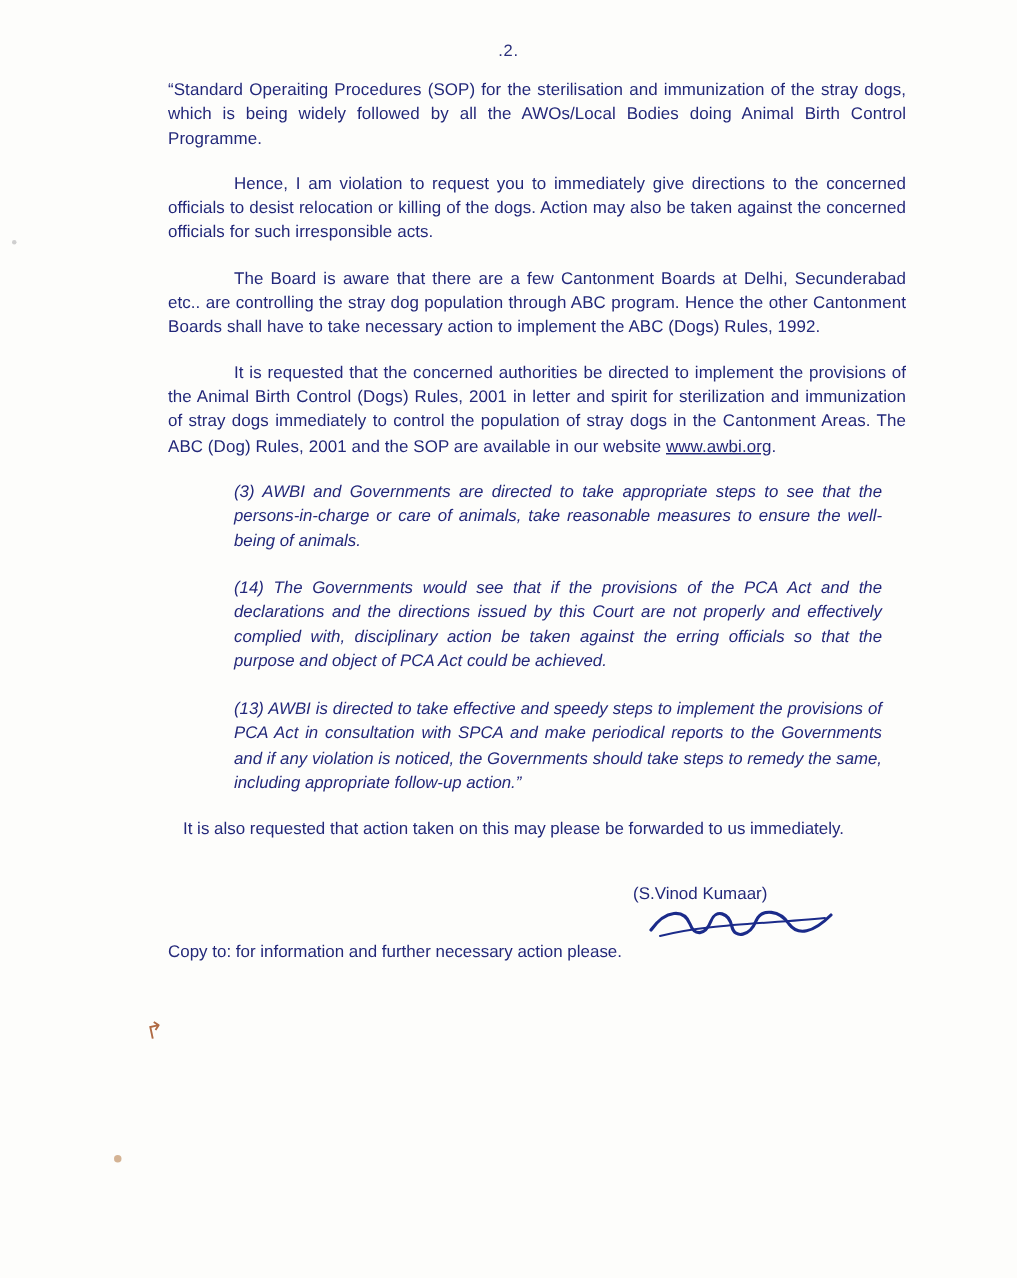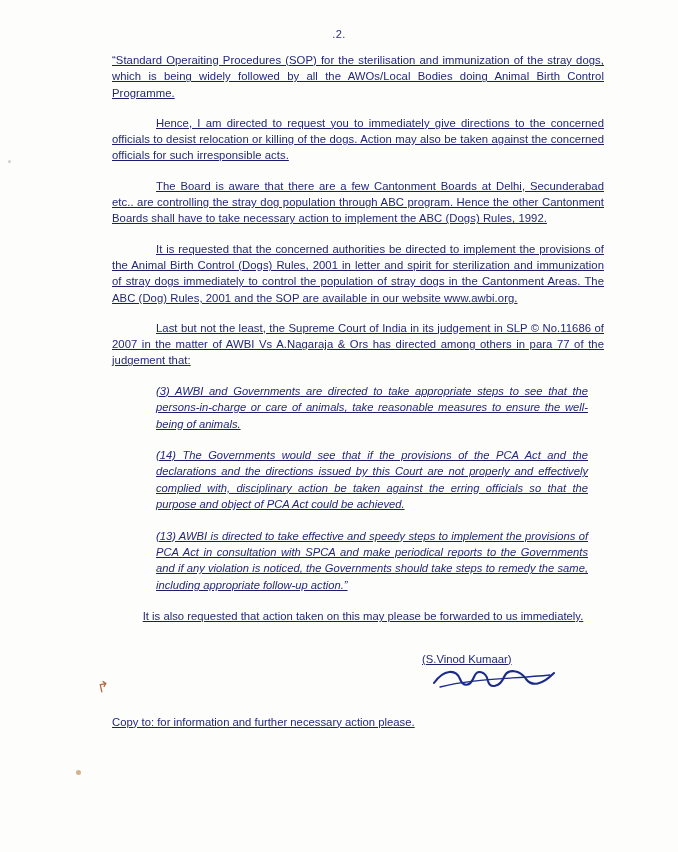--- a/index.html
+++ b/index.html
@@ -28,21 +28,20 @@
     text-align: center;
     font-size: 11px;
     color: #2a2f7a;
     letter-spacing: 0.5px;
   }
   .body-area {
     position: absolute;
     left: 112px;
     top: 52px;
     width: 492px;
-    text-decoration: underline;
   }
   p.para {
     margin: 0 0 14px 0;
     font-size: 11.3px;
     line-height: 16.3px;
     text-align: justify;
     color: #23287a;
     letter-spacing: 0.05px;
   }
   p.para.indent {
@@ -63,41 +62,41 @@
     font-size: 11.2px;
     line-height: 16.4px;
     font-style: italic;
     text-align: justify;
     color: #23287a;
   }
   .closing {
     margin: 4px 0 0 10px;
     font-size: 11.3px;
     line-height: 16.3px;
-    text-align: center;
+    text-align: left;
     color: #23287a;
   }
   .sign-block {
     margin-top: 26px;
     padding-left: 310px;
     font-size: 11.3px;
     line-height: 17px;
     color: #23287a;
     position: relative;
   }
   .sign-scribble {
     position: absolute;
     left: 318px;
     top: 14px;
     width: 130px;
     height: 26px;
     pointer-events: none;
   }
   .copy-to {
-    margin-top: 48px;
+    margin-top: 24px;
     font-size: 11.3px;
     color: #23287a;
   }
   .stray-mark-1 {
     position: absolute;
     left: 97px;
     top: 678px;
     font-size: 15px;
     color: #b06a43;
     transform: rotate(-12deg);
@@ -126,27 +125,26 @@
 <body>
 
 <div class="page">
 
   <div class="page-number">.2.</div>
 
   <div class="body-area">
 
     <p class="para quote-open">“Standard Operaiting Procedures (SOP) for the sterilisation and immunization of the stray dogs, which is being widely followed by all the AWOs/Local Bodies doing Animal Birth Control Programme.</p>
 
-    <p class="para indent">Hence, I am directed to request you to immediately give directions to the concerned officials to desist relocation or killing of the dogs. Action may also be taken against the concerned officials for such irresponsible acts.</p>
+    <p class="para indent">Hence, I am violation to request you to immediately give directions to the concerned officials to desist relocation or killing of the dogs. Action may also be taken against the concerned officials for such irresponsible acts.</p>
 
     <p class="para indent">The Board is aware that there are a few Cantonment Boards at Delhi, Secunderabad etc.. are controlling the stray dog population through ABC program. Hence the other Cantonment Boards shall have to take necessary action to implement the ABC (Dogs) Rules, 1992.</p>
 
     <p class="para indent"><span>It is requested that the concerned authorities be directed to implement the provisions of the Animal Birth Control (Dogs) Rules, 2001 in letter and spirit for sterilization and immunization of stray dogs immediately to control the population of stray dogs in the Cantonment Areas. The ABC (Dog) Rules, 2001 and the SOP are available in our website </span><span class="link">www.awbi.org</span><span>.</span></p>
 
-    <p class="para indent">Last but not the least, the Supreme Court of India in its judgement in SLP © No.11686 of 2007 in the matter of AWBI Vs A.Nagaraja &amp; Ors has directed among others in para 77 of the judgement that:</p>
 
     <div class="quote-block">
       <p>(3) AWBI and Governments are directed to take appropriate steps to see that the persons-in-charge or care of animals, take reasonable measures to ensure the well-being of animals.</p>
       <p>(14) The Governments would see that if the provisions of the PCA Act and the declarations and the directions issued by this Court are not properly and effectively complied with, disciplinary action be taken against the erring officials so that the purpose and object of PCA Act could be achieved.</p>
       <p>(13) AWBI is directed to take effective and speedy steps to implement the provisions of PCA Act in consultation with SPCA and make periodical reports to the Governments and if any violation is noticed, the Governments should take steps to remedy the same, including appropriate follow-up action.”</p>
     </div>
 
     <p class="closing">It is also requested that action taken on this may please be forwarded to us immediately.</p>
 
     <div class="sign-block">

